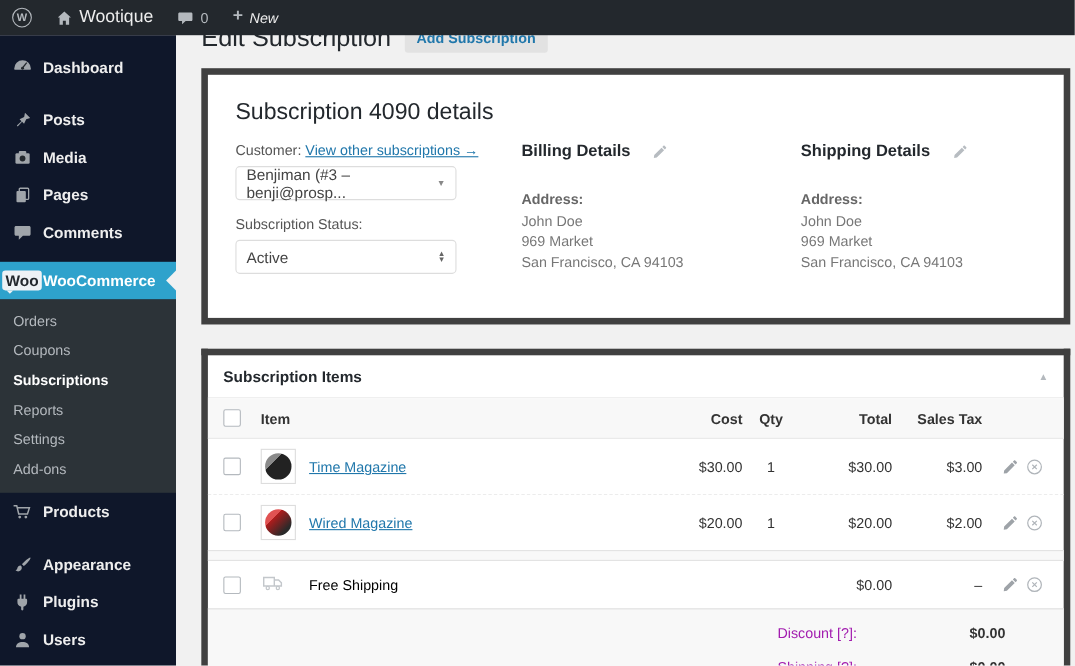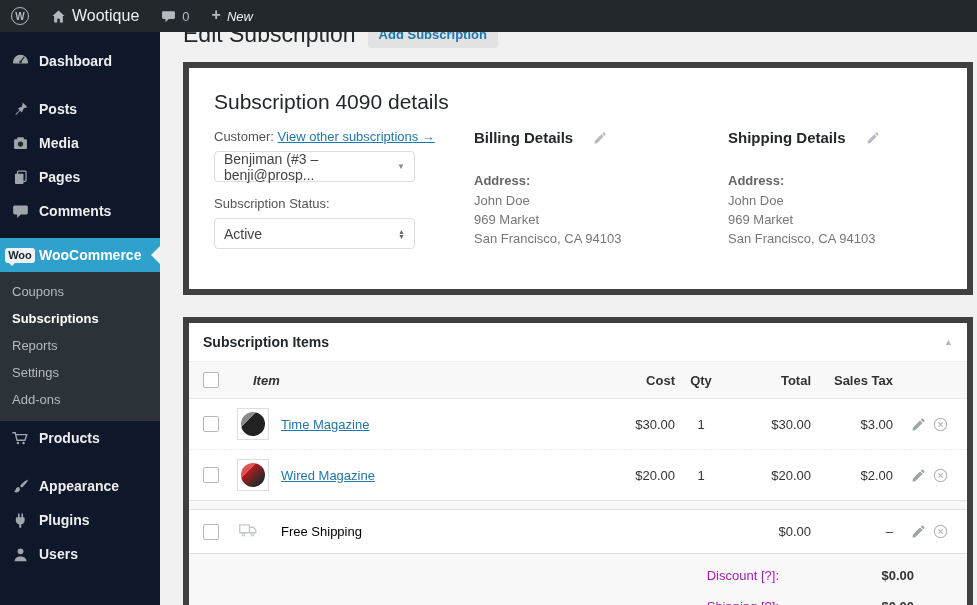--- a/index.html
+++ b/index.html
@@ -41,21 +41,21 @@
   .menu-gap { margin-top:14px; }
   .menu-gap-sm { margin-top:10px; }
   .menu-item.active { background:#2ea2cc; color:#fff; }
   .menu-item.active .mi-icon { color:#fff; }
   .menu-item.active::after {
     content:""; position:absolute; right:0; top:50%; margin-top:-9px;
     border-top:9px solid transparent; border-bottom:9px solid transparent;
     border-right:9px solid #f1f1f1;
   }
   .woo-badge {
-    background:#eef2f5; color:#23282d; font-size:11px; font-weight:bold;
+    background:#eef2f5; color:#23282d; font-size:14px; font-weight:bold;
     border-radius:3px; padding:2px 3px; line-height:1; position:relative;
   }
   .woo-badge::after{
     content:""; position:absolute; left:4px; bottom:-3px;
     border-left:3px solid transparent; border-right:3px solid transparent;
     border-top:3px solid #eef2f5;
   }
   .submenu { background:#2c3338; padding:6px 0 8px; }
   .submenu-item {
     display:block; padding:6px 12px; color:#b4b9be; font-size:13px; cursor:pointer;
@@ -217,20 +217,21 @@
   </div>
 
   <div class="menu-item active menu-gap-sm">
     <span class="mi-icon">
       <span class="woo-badge">Woo</span>
     </span>
     <span>WooCommerce</span>
   </div>
 
   <div class="submenu">
+    <span class="submenu-item">Orders</span>
     <span class="submenu-item">Coupons</span>
     <span class="submenu-item active">Subscriptions</span>
     <span class="submenu-item">Reports</span>
     <span class="submenu-item">Settings</span>
     <span class="submenu-item">Add-ons</span>
   </div>
 
   <div class="menu-item">
     <span class="mi-icon">
       <svg viewBox="0 0 20 20" width="18" height="18">
@@ -335,21 +336,21 @@
   <div class="panel items-panel">
     <div class="items-header">
       <span class="items-title">Subscription Items</span>
       <span class="toggle-arrow">▲</span>
     </div>
 
     <div class="thead">
       <span class="cell-check">
           <input type="checkbox" style="">
         </span>
-      <span class="cell-name" style="margin-left:16px;font-style:italic;">Item</span>
+      <span class="cell-name" style="margin-left:0;">Item</span>
       <span class="cell-cost">Cost</span>
       <span class="cell-qty">Qty</span>
       <span class="cell-total">Total</span>
       <span class="cell-tax">Sales Tax</span>
       <span class="cell-actions"></span>
     </div>
 
     <div class="trow">
       <span class="cell-check">
           <input type="checkbox" style="">

